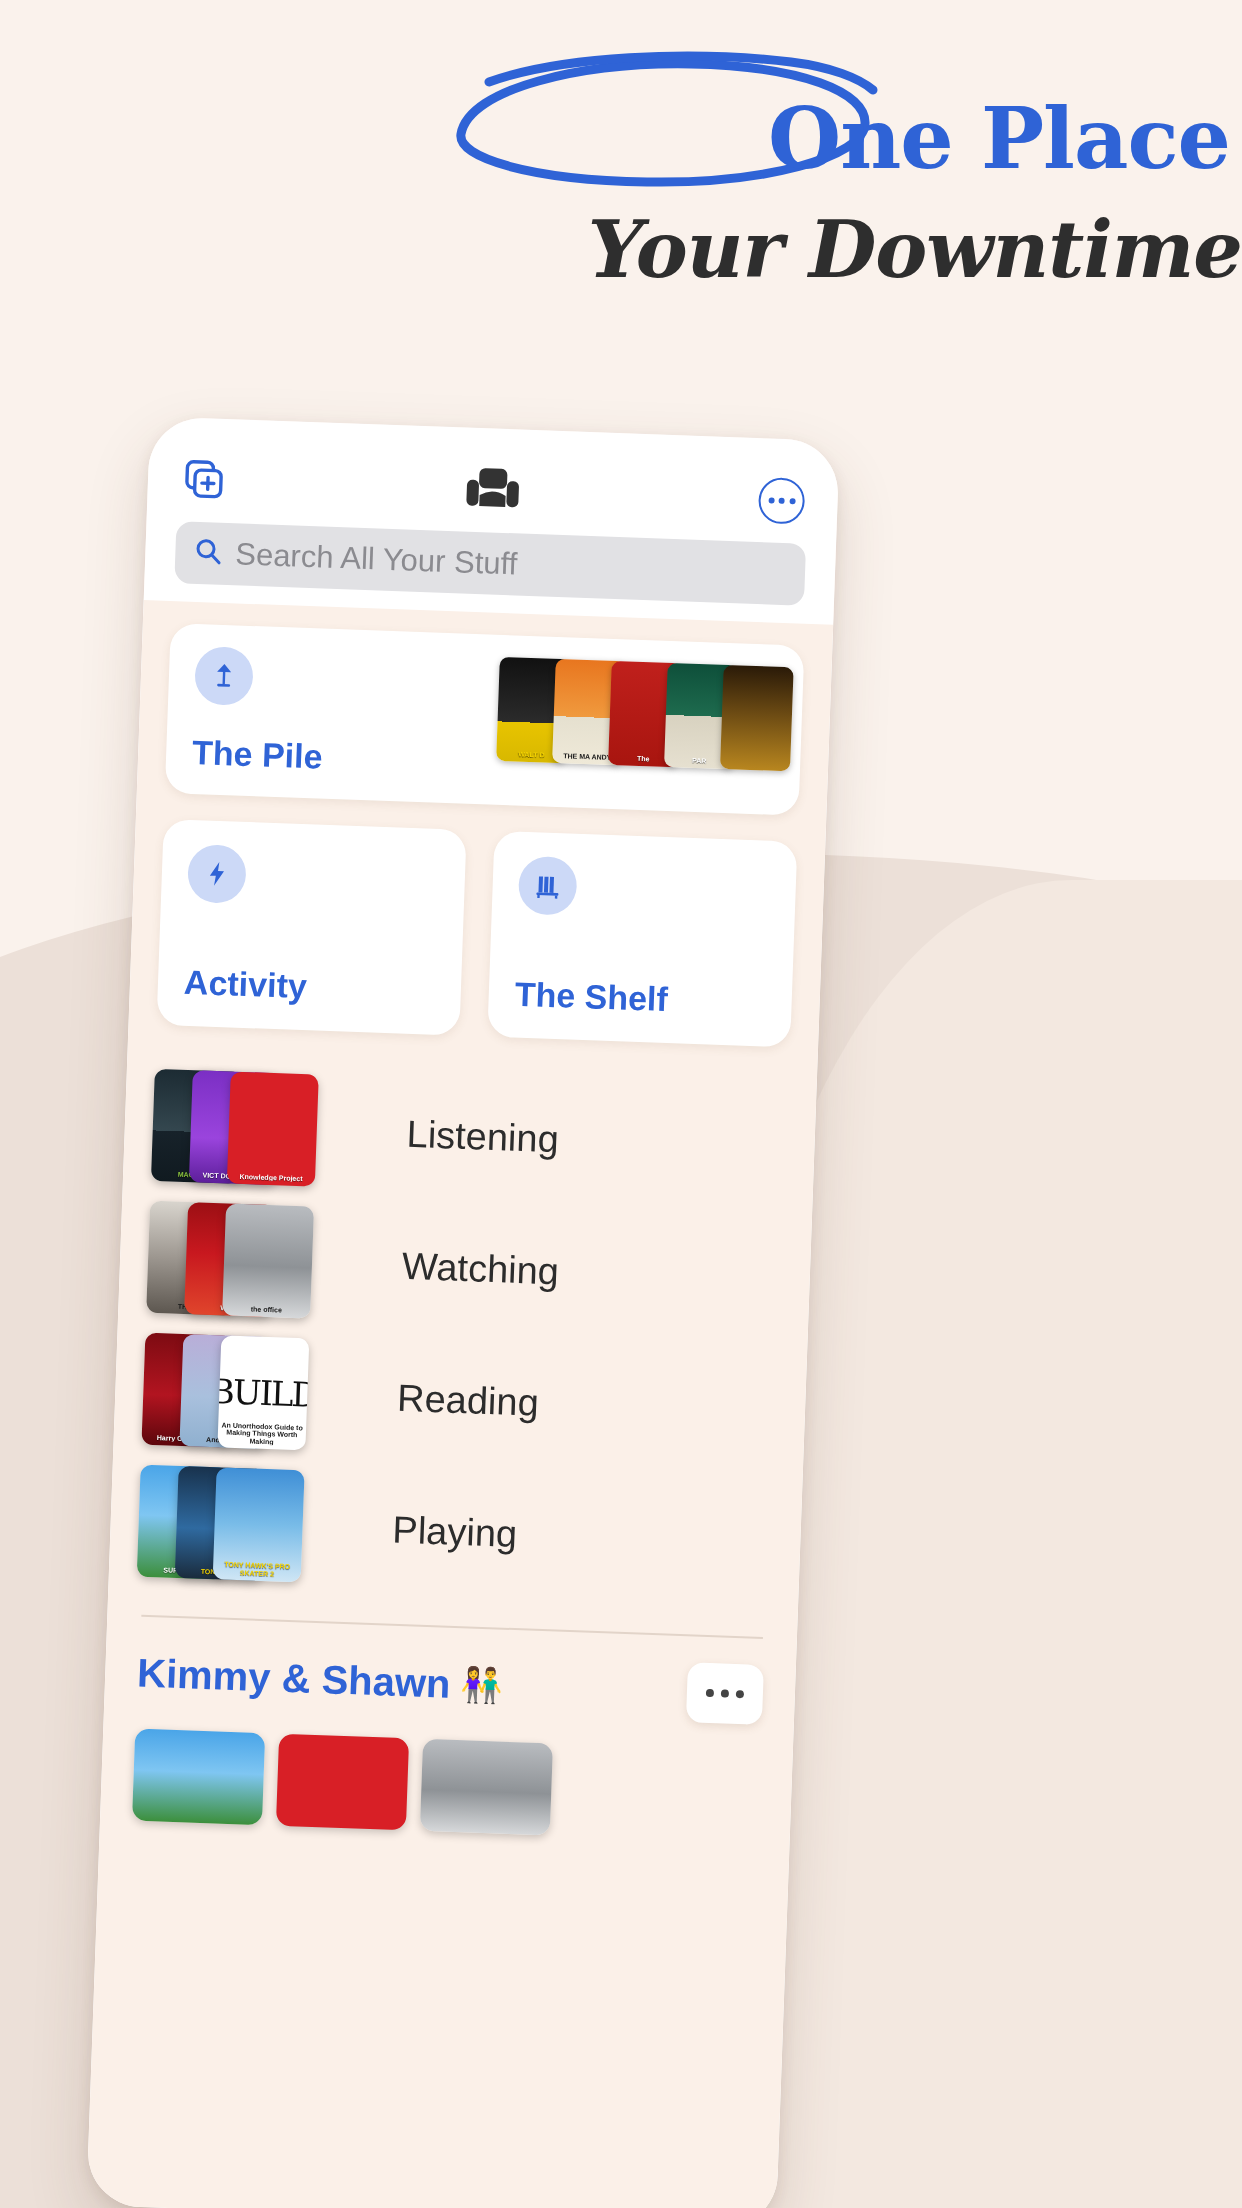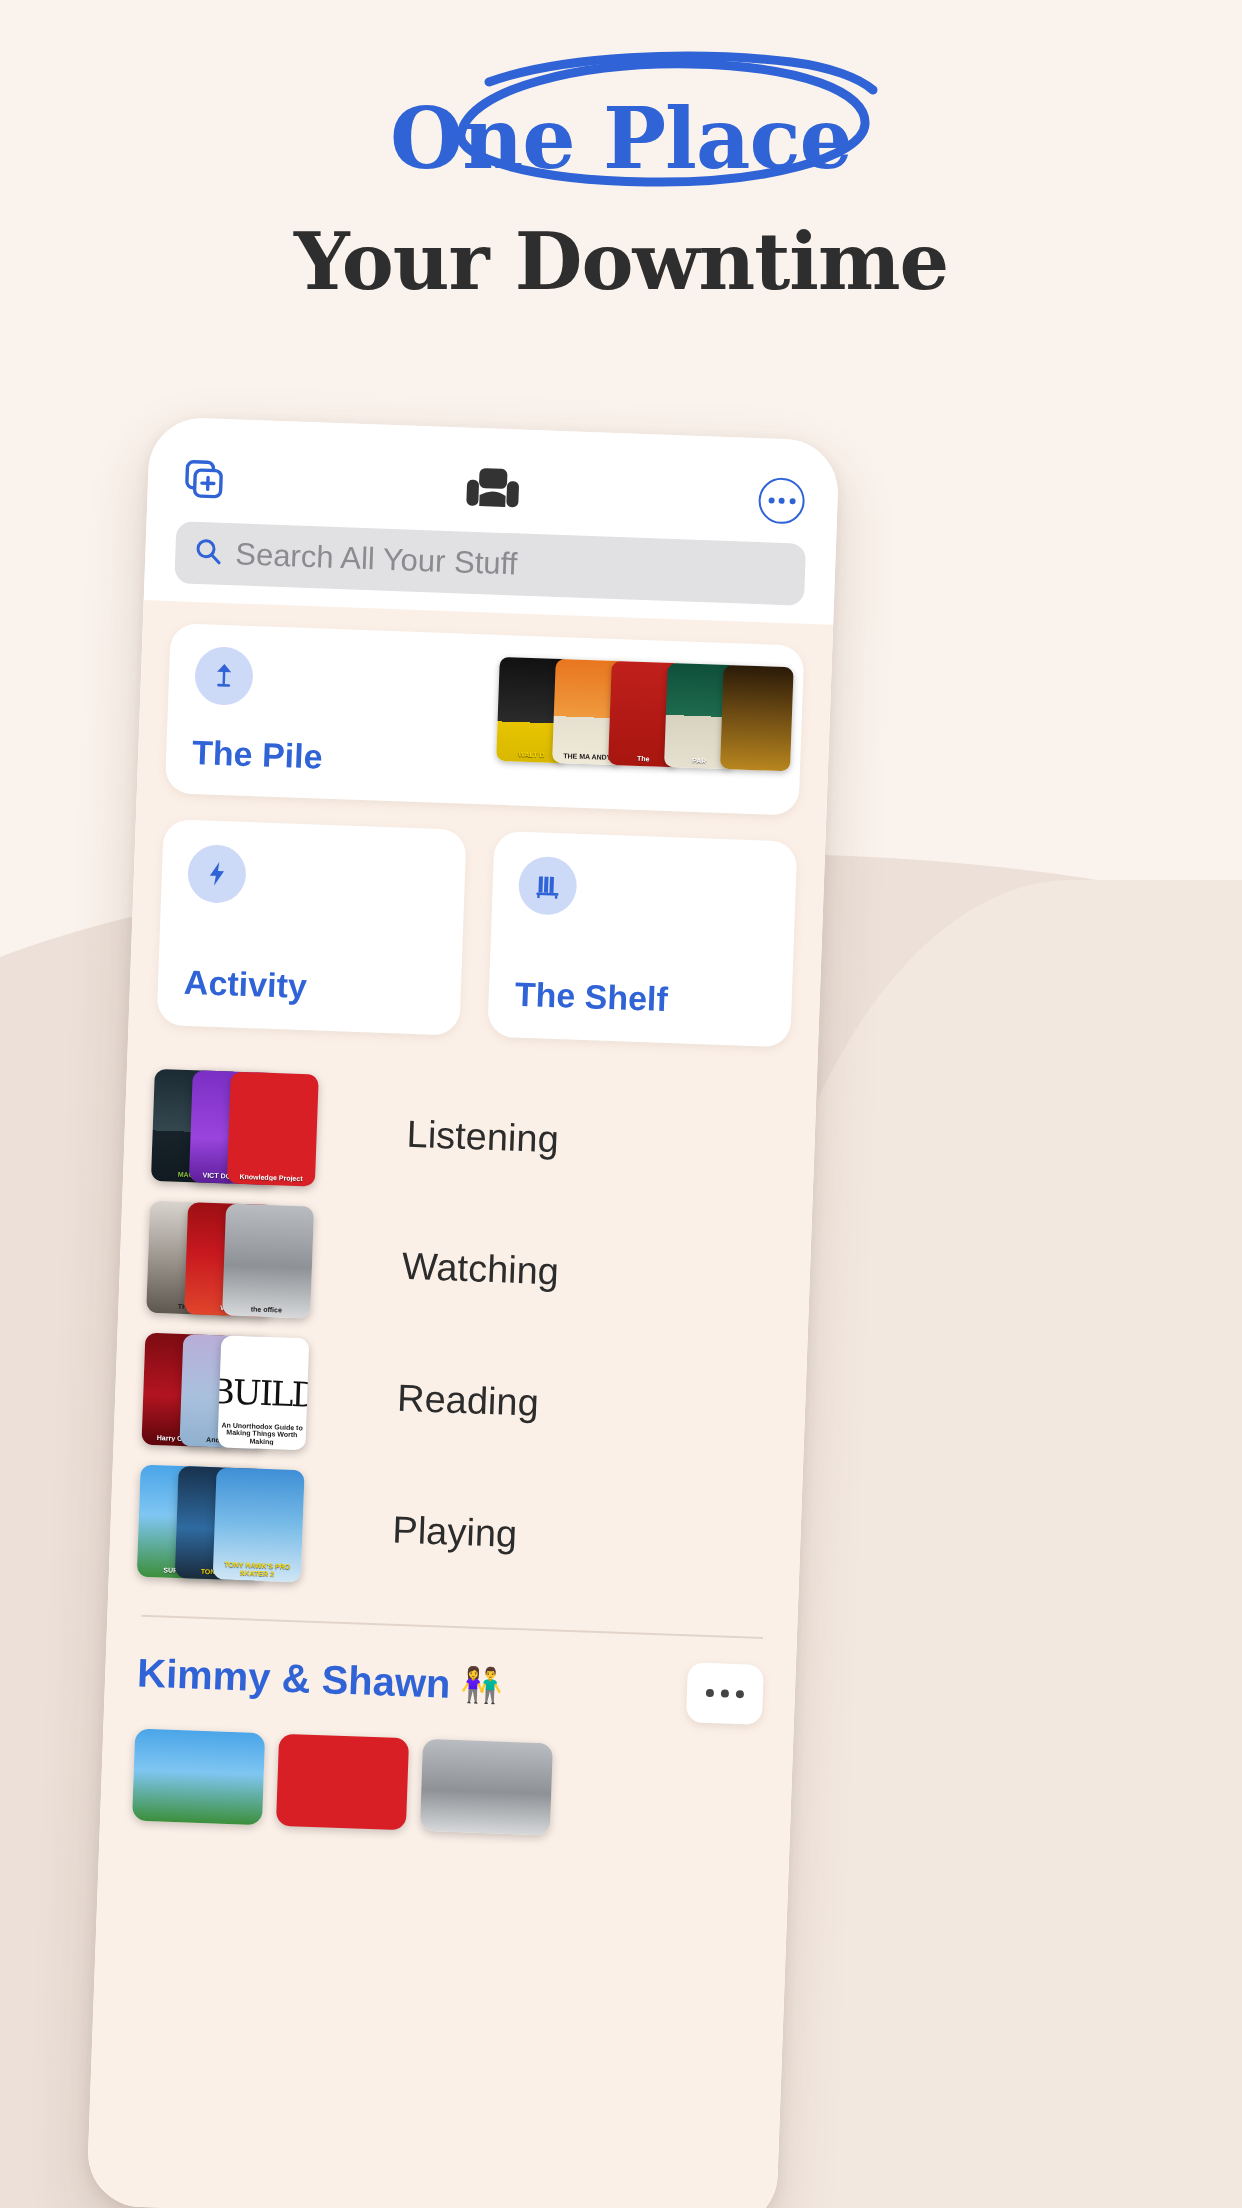--- a/index.html
+++ b/index.html
@@ -18,41 +18,41 @@
     transform:rotate(-1.6deg);
   }
   .bg-blob-right {
     position:absolute; right:-180px; top:880px; width:700px; height:1400px;
     background:#f3e8e0; border-radius:50% 0 0 0;
   }
 
   
   .headline {
     position:absolute; left:0; right:0; top:96px;
-    text-align:center;
+    text-align:right;
     font-family:"DejaVu Serif", serif;
     font-weight:700;
     color:#2e2e2e;
     letter-spacing:-1px;
   }
   .hl-line { line-height:1.02; }
   .hl-line-1 { font-size:84px; position:relative; height:108px; }
   .hl-one-place {
     color:#2f63d6;
     position:relative;
     z-index:2;
     display:inline-block;
     padding:0 12px;
   }
   .ellipse-wrap {
     position:absolute; left:50%; top:-48px; transform:translateX(-50%);
     width:520px; height:148px; z-index:1; pointer-events:none;
   }
   .hl-line-2 { font-size:78px; margin-top:4px; }
-  .hl-line-3 { font-size:78px; margin-top:18px; }
+  .hl-line-3 { font-size:78px; margin-top:6px;font-style:italic; }
 
   
   .phone {
     position:absolute;
     left:118px; top:428px;
     width:690px; height:1790px;
     background:#ffffff;
     border-radius:54px;
     transform:rotate(2.05deg);
     box-shadow:0 26px 60px rgba(90,60,40,.17), 0 4px 14px rgba(90,60,40,.10);

